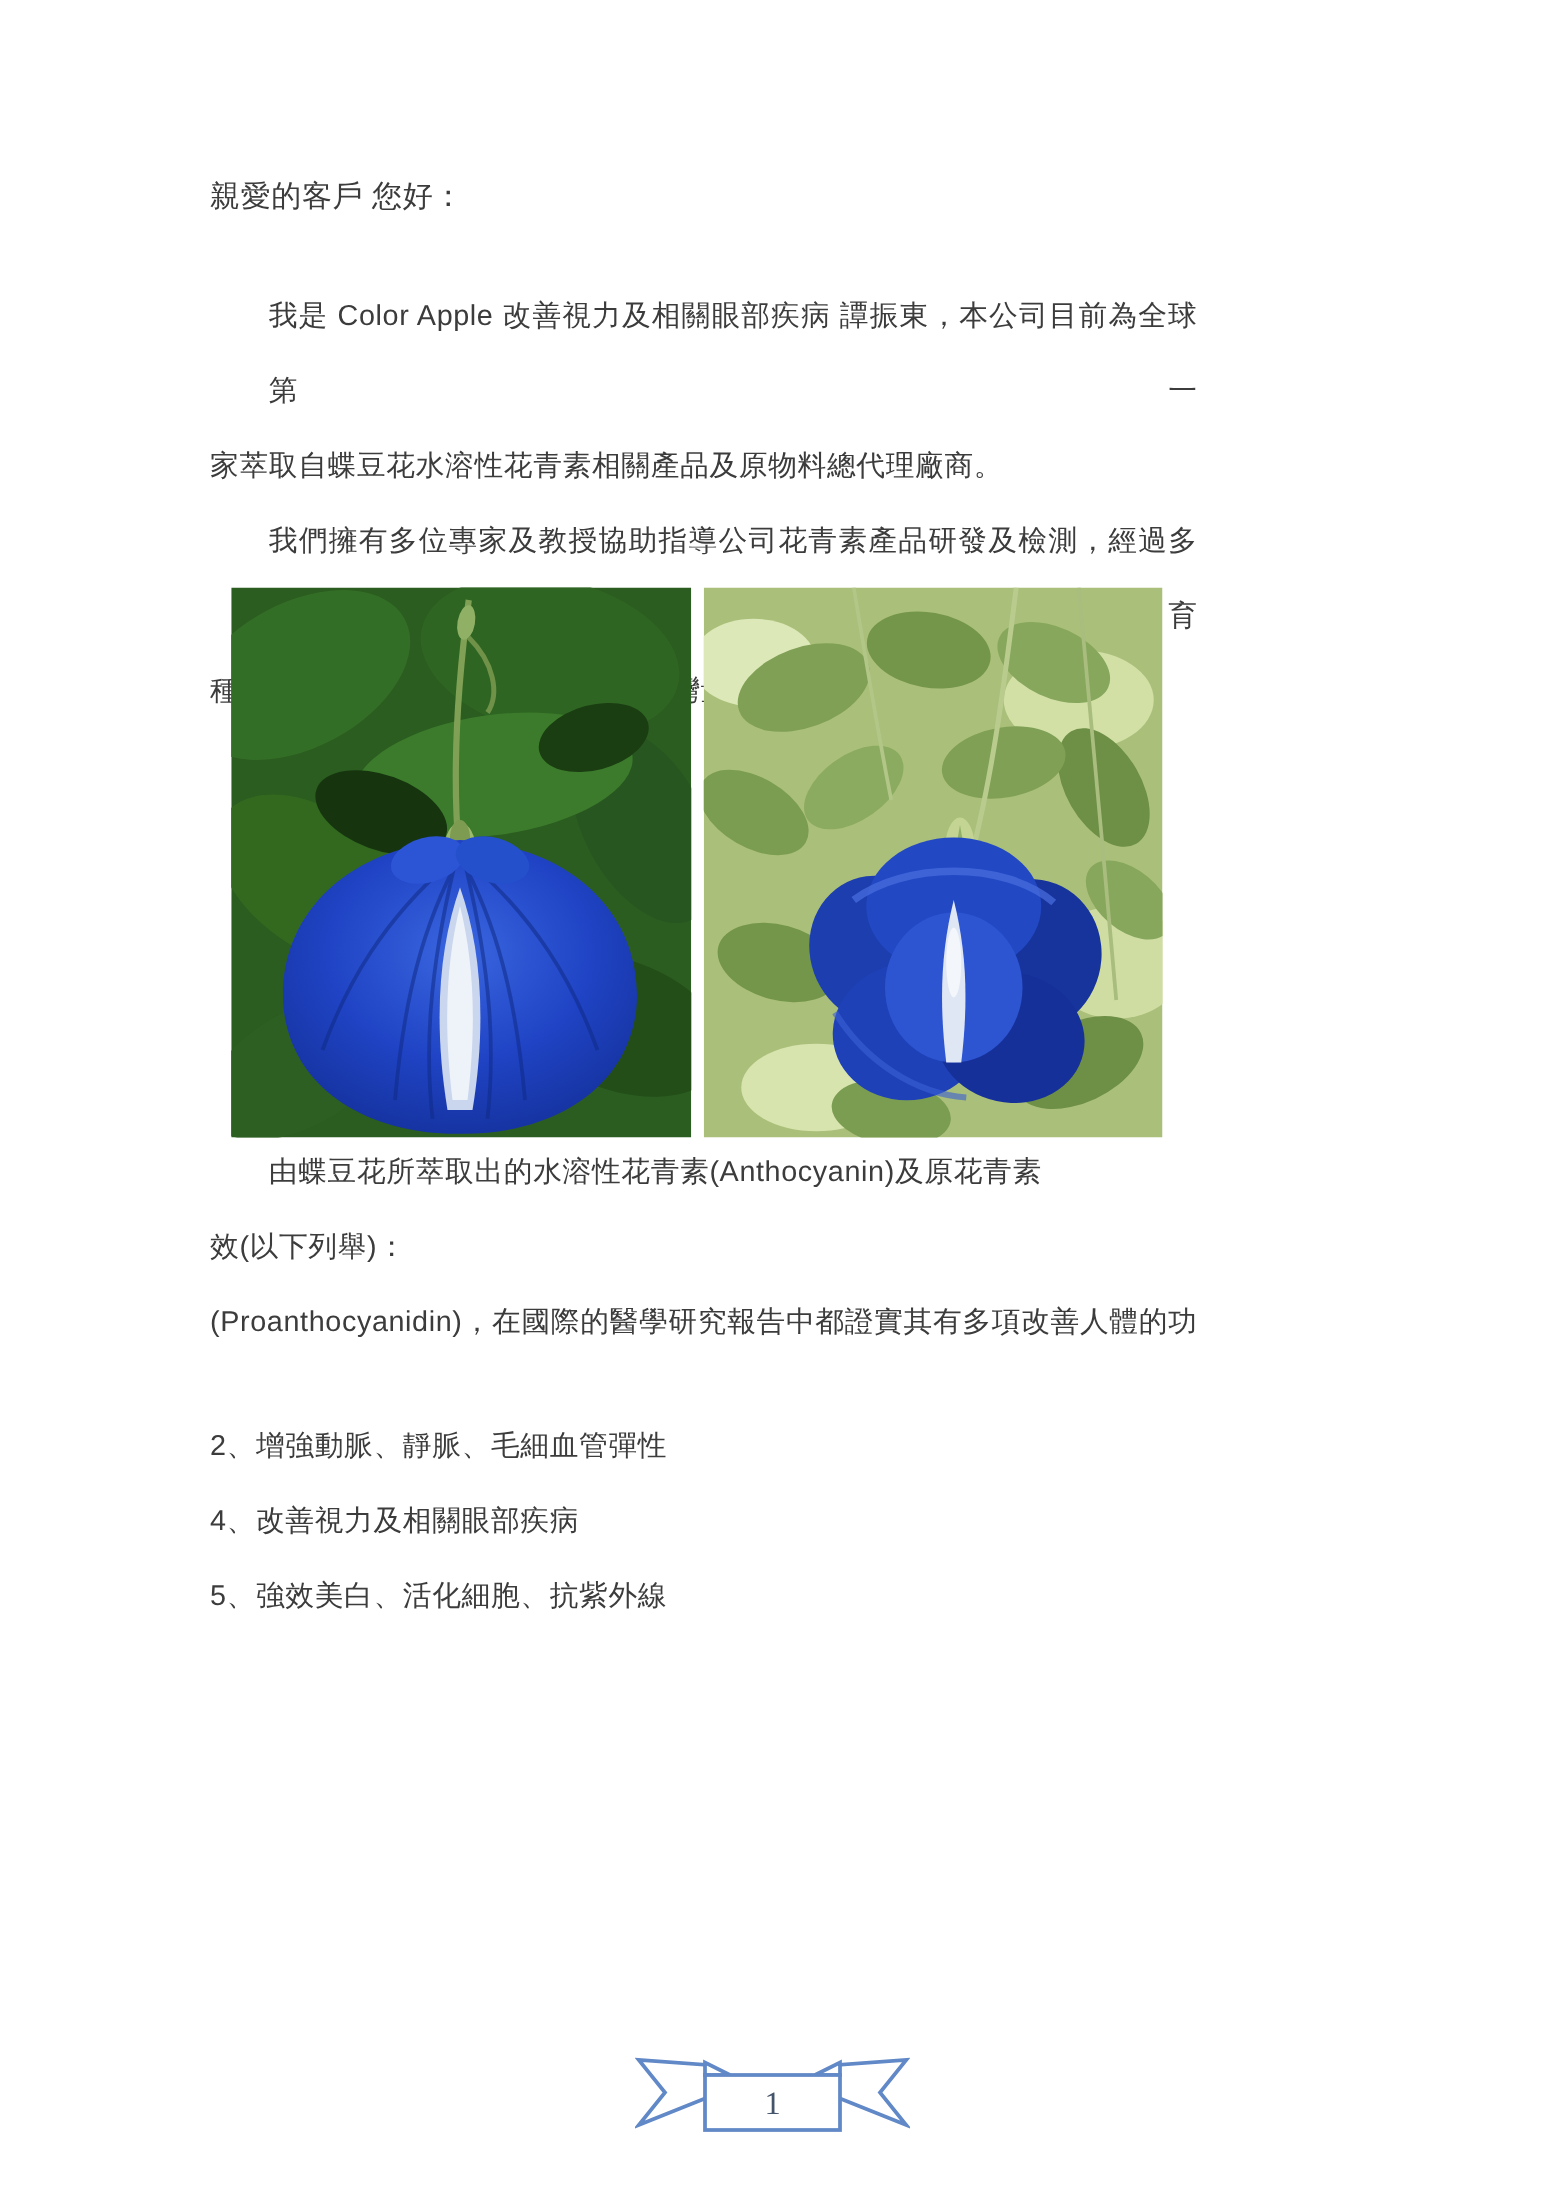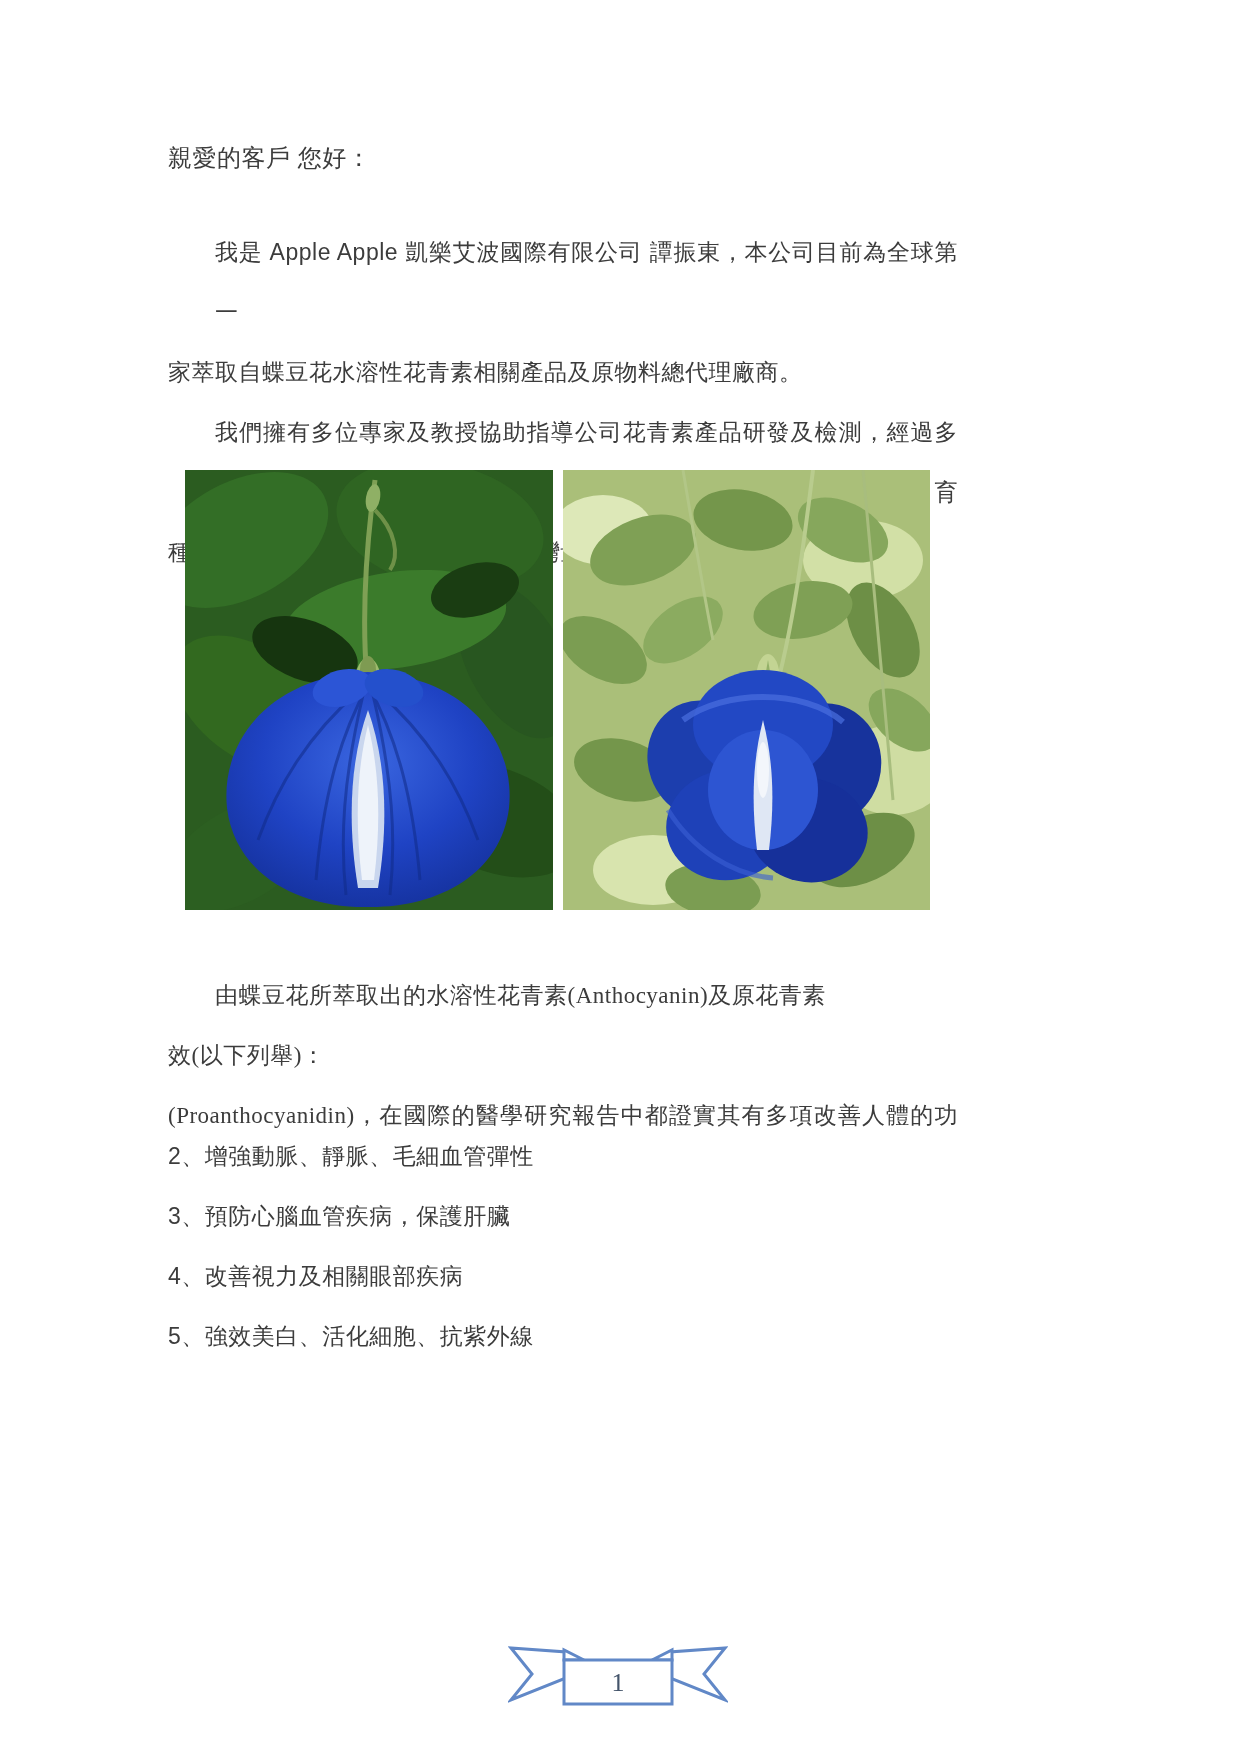--- a/index.html
+++ b/index.html
@@ -23,41 +23,41 @@
   .greeting{
     position:absolute; left:168px; top:128px; width:790px;
     font-size:24px; line-height:60px;
   }
   .intro{ position:absolute; left:168px; top:222px; width:790px; }
   .figures{
     position:absolute; left:185px; top:470px; width:746px; height:440px;
     display:flex; gap:10px;
   }
   .photo{ display:block; }
-  .benefits{ position:absolute; left:168px; top:966px; width:790px;font-family:Liberation Serif, serif; }
+  .benefits{ position:absolute; left:168px; top:907px; width:790px; }
   .effects{ position:absolute; left:168px; top:1126px; width:790px; }
   .closing{ position:absolute; left:168px; top:1538px; width:790px; }
   .footer{ position:absolute; left:508px; top:1644px; width:220px; height:64px; }
   .ribbon-shape{ stroke:#6188c7; stroke-width:3; fill:#ffffff; stroke-linejoin:miter; }
   .page-num{
     font-family:"Liberation Serif",serif;
     font-size:26px;
     fill:#44546a;
     text-anchor:middle;
   }
 </style>
 </head>
 <body>
 
 <div class="page">
 
   <div class="greeting line">親愛的客戶 您好：</div>
 
   <div class="intro">
-      <div class="line indent js">我是 Apple Apple 凱樂艾波國際有限公司  譚振東，本公司目前為全球第一</div>
+      <div class="line indent js">我是 Color Apple 改善視力及相關眼部疾病  譚振東，本公司目前為全球第一</div>
       <div class="line">家萃取自蝶豆花水溶性花青素相關產品及原物料總代理廠商。</div>
       <div class="line indent js">我們擁有多位專家及教授協助指導公司花青素產品研發及檢測，經過多年育</div>
       <div class="line">種馴化(非基因改造)，正式開始在台灣量產馴化種蝶豆花(如圖)</div>
     </div>
 
   <div class="figures">
 
     <svg class="photo" width="368" height="440" viewBox="0 0 368 440">
       <defs>
         <radialGradient id="petalL" cx="50%" cy="38%" r="68%">
@@ -138,21 +138,20 @@
   </div>
 
   <div class="benefits">
       <div class="line indent">由蝶豆花所萃取出的水溶性花青素(Anthocyanin)及原花青素</div>
       <div class="line">效(以下列舉)：</div>
       <div class="line js">(Proanthocyanidin)，在國際的醫學研究報告中都證實其有多項改善人體的功</div>
     </div>
 
   <div class="effects">
       <div class="line">2、增強動脈、靜脈、毛細血管彈性</div>
-      <div class="line">3、預防心腦血管疾病，保護肝臟</div>
       <div class="line">4、改善視力及相關眼部疾病</div>
       <div class="line">5、強效美白、活化細胞、抗紫外線</div>
     </div>
 
 
   <div class="footer">
     <svg width="220" height="64" viewBox="0 0 220 64">
       <polygon class="ribbon-shape" points="58,8 58,34 3,56 24,30 3,4"></polygon>
       <polygon class="ribbon-shape" points="162,8 162,34 217,56 196,30 217,4"></polygon>
       <polygon class="ribbon-shape" points="56,16 56,6 76,16"></polygon>

